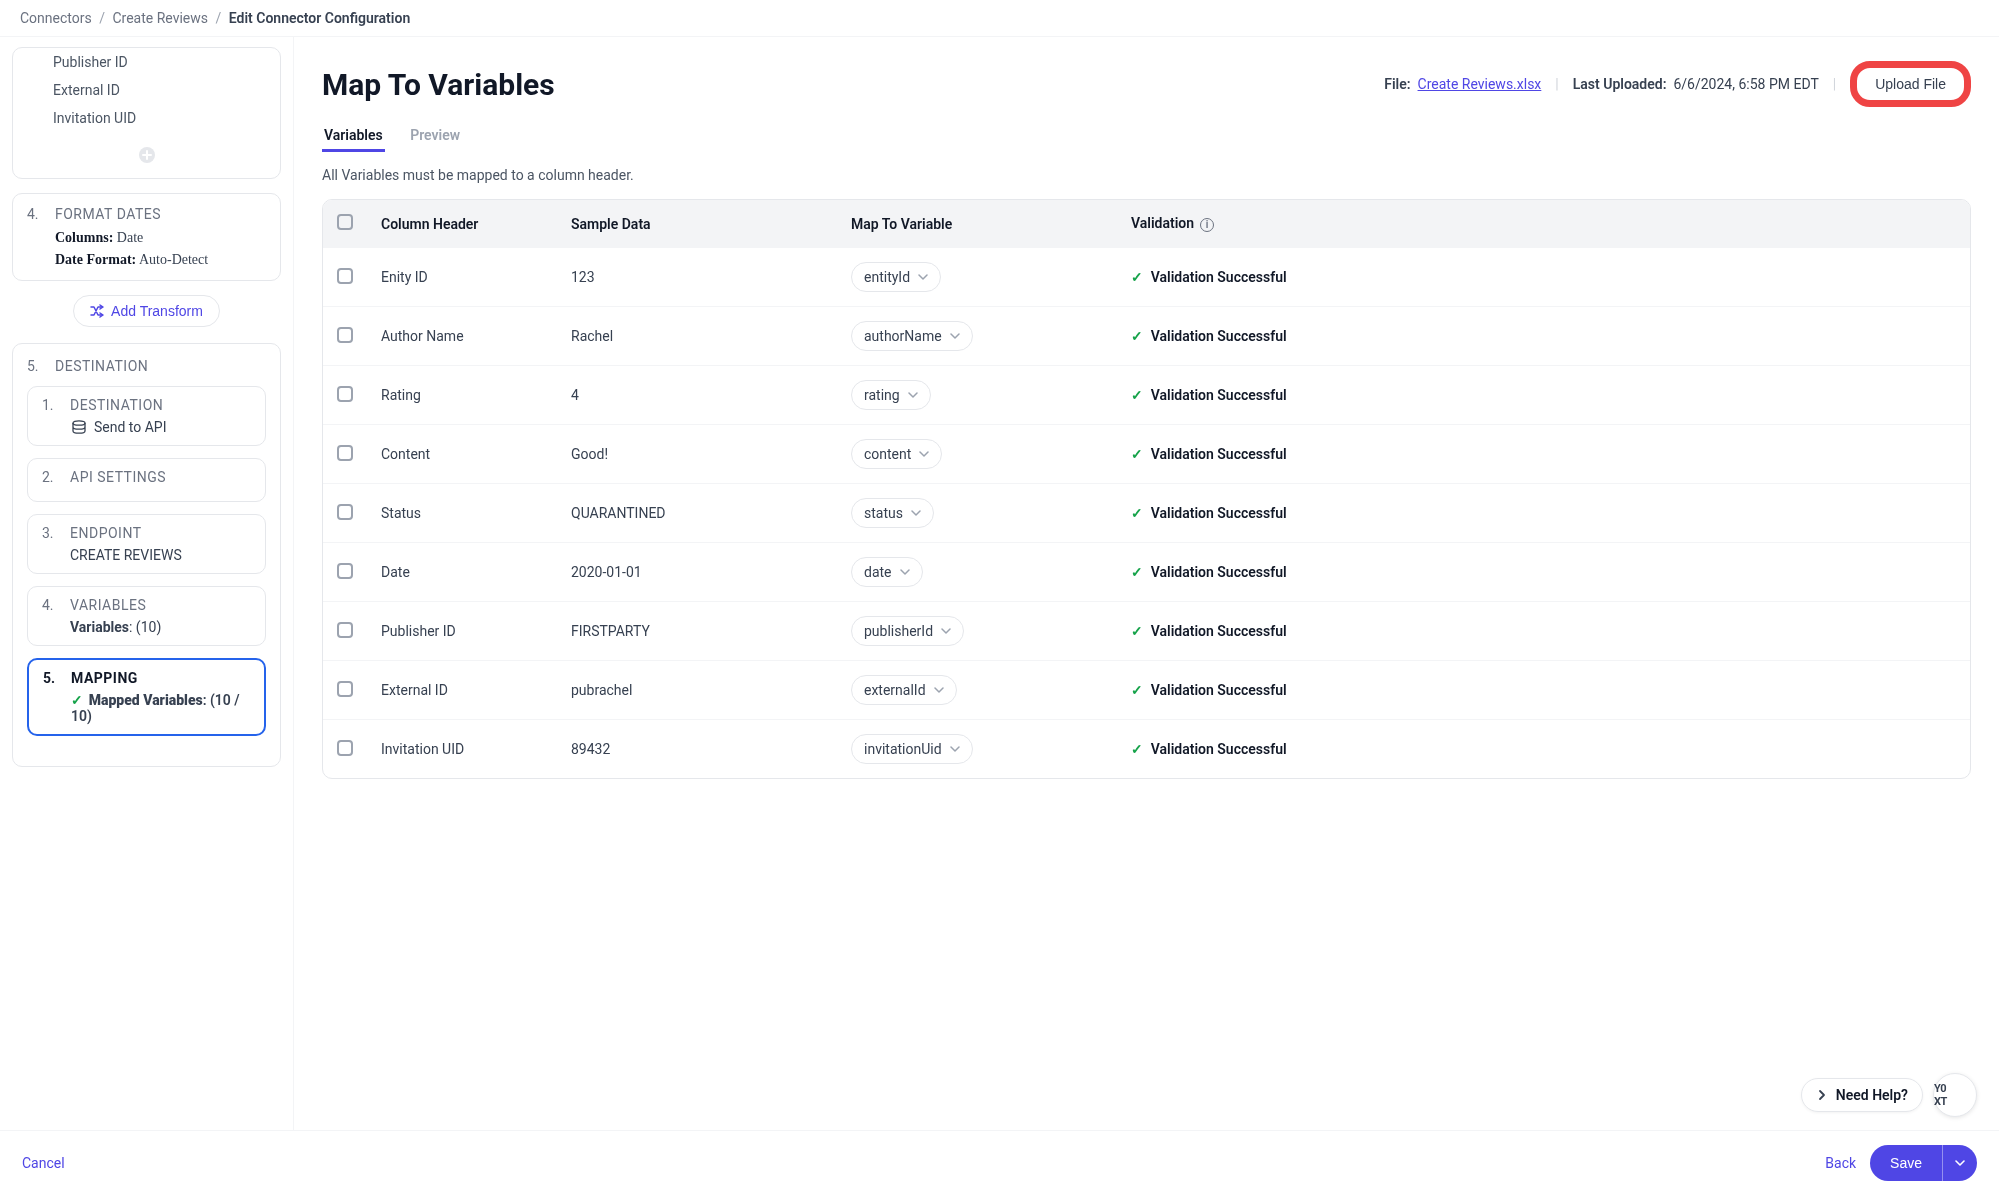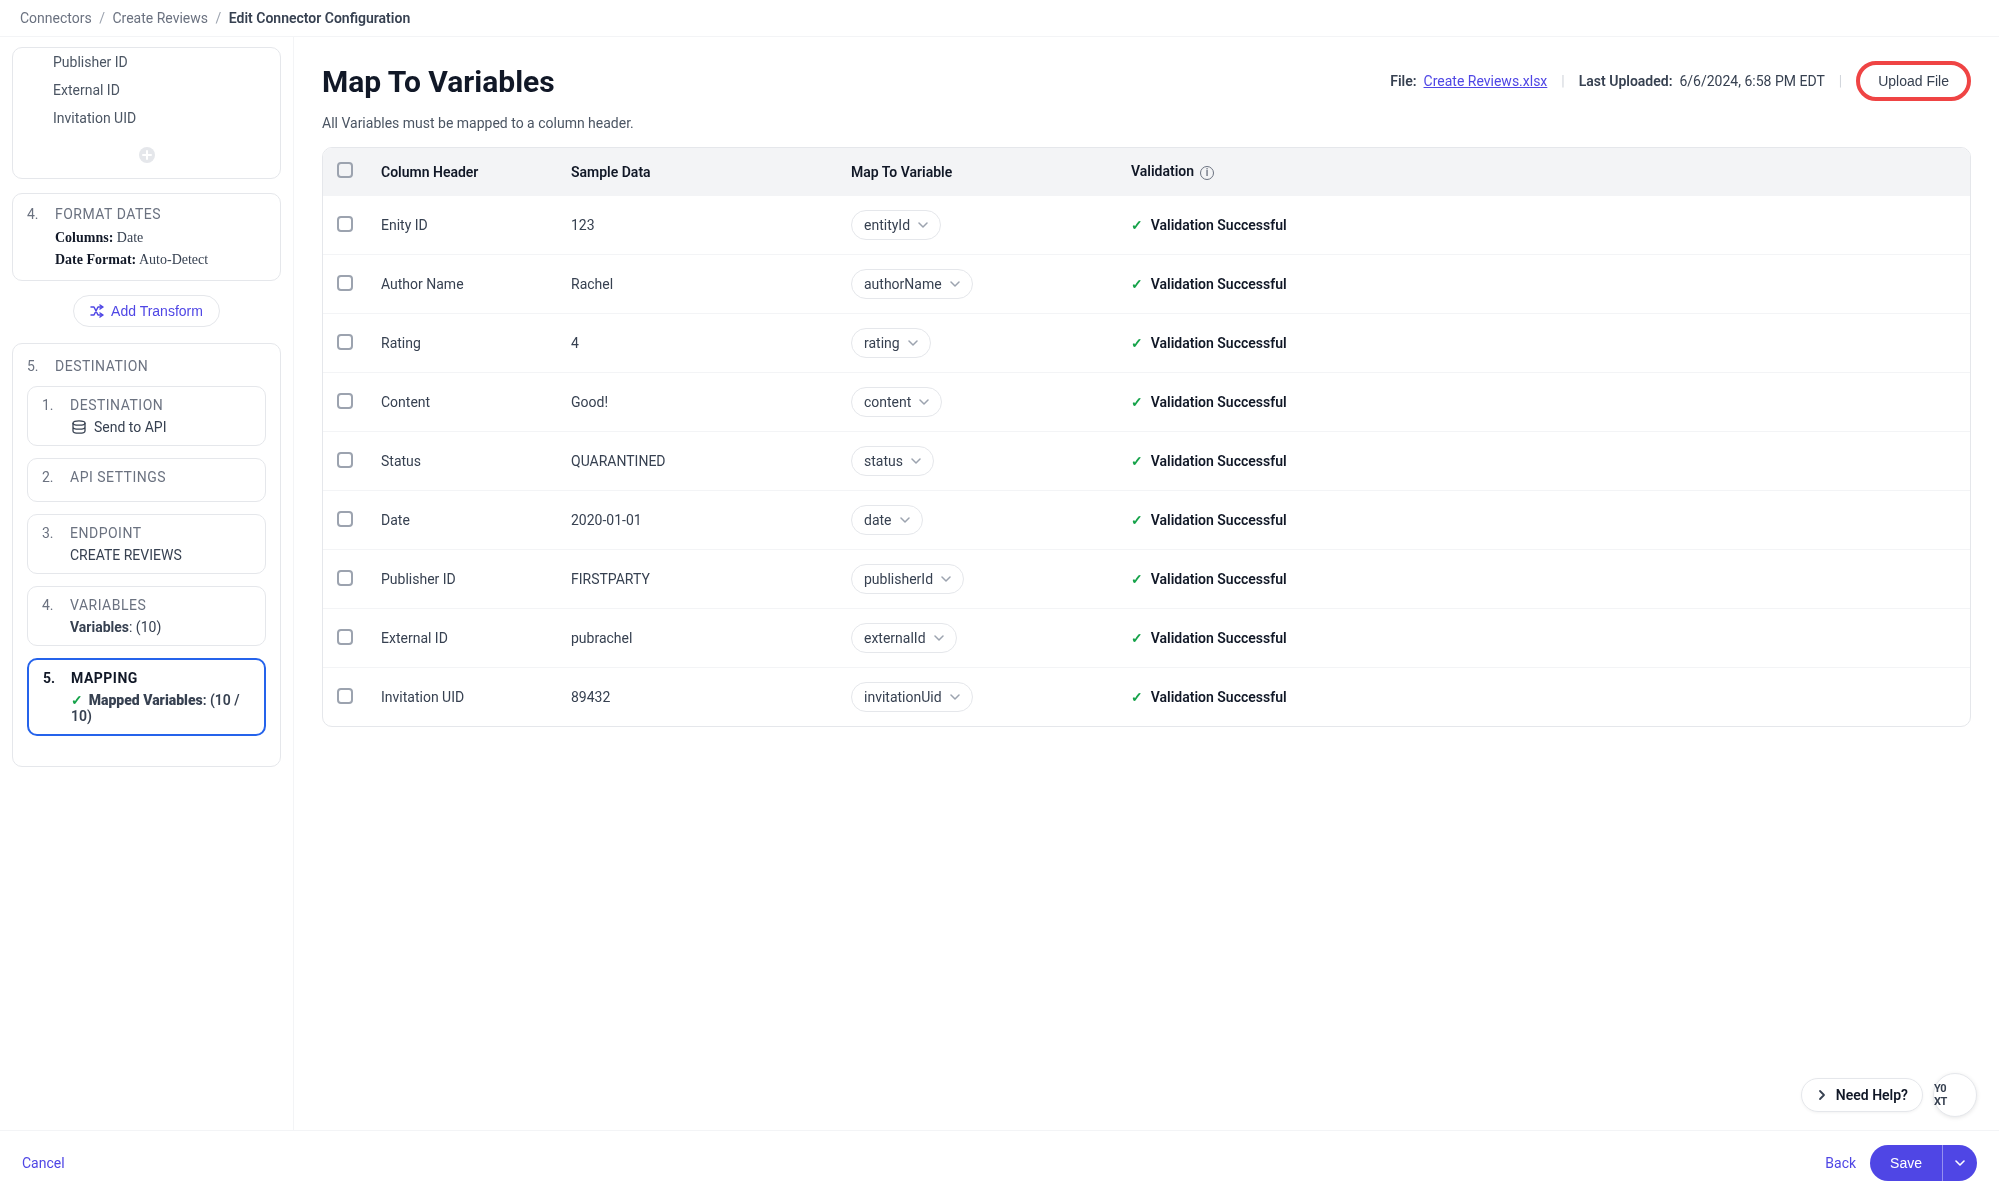--- a/index.html
+++ b/index.html
@@ -44,21 +44,21 @@
   .icon-db { display:inline-block; width:18px; height:14px; vertical-align:-2px; margin-right:6px;}
   .check-ic { color:#16a34a; margin-right:6px; font-weight:700;}
 
   
   .main-title-row { display: flex; align-items: center; justify-content: space-between; margin-bottom: 14px; }
   .main-title { font-size: 30px; font-weight: 700; color: #111827; }
   .meta-row { display: flex; align-items: center; gap: 14px; font-size: 14px; color:#374151;}
   .meta-row .lbl { font-weight: 600; }
   .meta-row a { color: #4f46e5; text-decoration: underline; }
   .meta-row .vsep { color: #d1d5db; }
-  .upload-btn { border: 4px solid #ef4444; border-radius: 20px; padding: 8px 18px; background:#fff; cursor:pointer; font-size:14px; color:#374151;}
+  .upload-btn { border: 7px solid #ef4444; border-radius: 20px; padding: 8px 18px; background:#fff; cursor:pointer; font-size:14px; color:#374151;}
 
   
   .tabs { margin-bottom: 14px; border-bottom: 1px solid transparent; }
   .tab { display: inline-block; padding: 6px 2px; margin-right: 20px; font-weight:600; color:#9ca3af; cursor:pointer; }
   .tab.active { color: #111827; border-bottom: 3px solid #4f46e5; }
 
   .hint { color:#4b5563; margin-bottom: 16px;}
 
   
   .tbl { width: 100%; border-collapse: separate; border-spacing: 0; border: 1px solid #e5e7eb; border-radius: 10px; overflow: hidden;}
@@ -203,20 +203,24 @@
         <h1 class="main-title">Map To Variables</h1>
         <div class="meta-row">
           <span><span class="lbl">File:</span>&nbsp;&nbsp;<a href="#">Create Reviews.xlsx</a></span>
           <span class="vsep">|</span>
           <span><span class="lbl">Last Uploaded:</span>&nbsp;&nbsp;<span>6/6/2024, 6:58 PM EDT</span></span>
           <span class="vsep">|</span>
           <button class="upload-btn">Upload File</button>
         </div>
       </div>
 
+      <div class="tabs">
+        <span class="tab active">Variables</span>
+        <span class="tab">Preview</span>
+      </div>
 
       <p class="hint">All Variables must be mapped to a column header.</p>
 
       <table class="tbl">
         <thead>
           <tr>
             <th class="col-check"><span class="chk"></span></th>
             <th class="col-header">Column Header</th>
             <th class="col-sample">Sample Data</th>
             <th class="col-map">Map To Variable</th>

